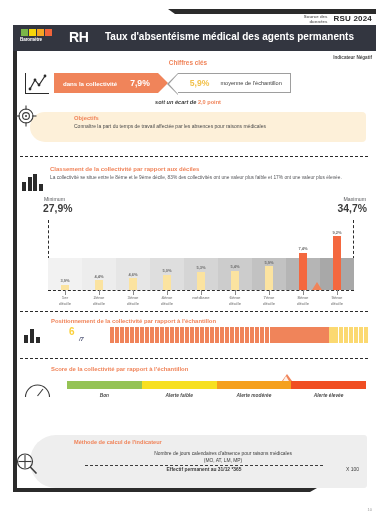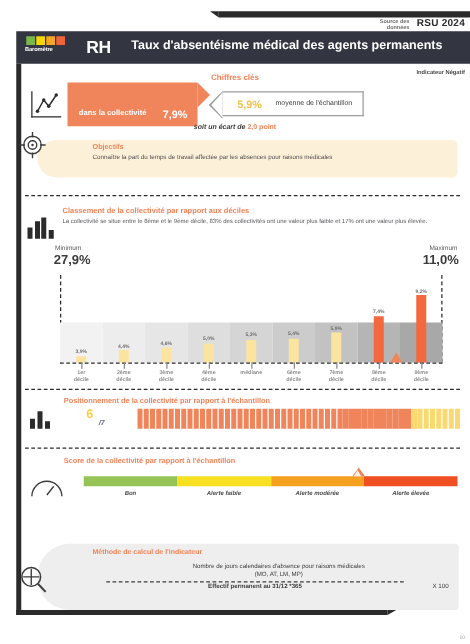--- a/index.html
+++ b/index.html
@@ -33,21 +33,21 @@
   
   .rail{position:absolute;left:13px;top:51px;width:4px;height:441px;background:#2b2b2b;}
   .rail-foot{position:absolute;left:13px;top:488px;width:297px;height:4px;background:#2b2b2b;}
   .rail-foot:after{content:"";position:absolute;left:297px;top:0;border-top:4px solid #2b2b2b;border-right:7px solid transparent;}
 
   .chiffres{position:absolute;left:0;right:0;top:59px;text-align:center;font-size:6.4px;font-weight:bold;color:#f0845a;}
 
   
   .kf{position:absolute;left:25px;top:72px;right:10px;height:22px;display:flex;align-items:center;}
   .kf-icon{width:24px;height:21px;border-left:1.6px solid #2b2b2b;border-bottom:1.6px solid #2b2b2b;position:relative;box-sizing:border-box;}
-  .kf-left{position:relative;margin-left:5px;height:20px;background:#f0845a;display:flex;align-items:center;padding:15px 8px 0 9px;}
+  .kf-left{position:relative;margin-left:5px;height:20px;background:#f0845a;display:flex;align-items:center;padding:0 8px 0 9px;}
   .kf-left:after{content:"";position:absolute;right:-10px;top:0;border-top:10px solid transparent;border-bottom:10px solid transparent;border-left:10px solid #f0845a;}
   .kf-left .lbl{font-size:6.1px;font-weight:bold;color:#ffffff;margin-right:13px;}
   .kf-left .val{font-size:8.6px;font-weight:bold;color:#ffffff;}
   .kf-right{position:relative;margin-left:20px;height:20px;border:1.3px solid #9e9e9e;border-left:none;display:flex;align-items:center;padding:0 8px 0 12px;box-sizing:border-box;background:#fff;}
   .kf-right:before{content:"";position:absolute;left:-11px;top:-1.3px;border-top:11.3px solid transparent;border-bottom:11.3px solid transparent;border-right:11px solid #9e9e9e;}
   .kf-right:after{content:"";position:absolute;left:-8.6px;top:0;border-top:10px solid transparent;border-bottom:10px solid transparent;border-right:9px solid #ffffff;}
   .kf-right .val{font-size:8.6px;font-weight:bold;color:#f2c14b;position:relative;z-index:2;}
   .kf-right .lbl{font-size:5.6px;color:#3c3c3c;margin-left:11px;position:relative;z-index:2;}
 
   .ecart{position:absolute;left:0;right:0;top:99px;text-align:center;font-size:5.6px;}
@@ -198,21 +198,21 @@
       <i style="height:17px"></i>
       <i style="height:7px"></i>
   </div>
   <div class="cls-t">Classement de la collectivité par rapport aux déciles</div>
   <div class="cls-d">La collectivité se situe entre le 8ème et le 9ème décile, 83% des collectivités ont une valeur plus faible et 17% ont une valeur plus élevée.</div>
 
   <div class="chart">
     <div class="minmax mn">Minimum</div>
     <div class="mmval mn">27,9%</div>
     <div class="minmax mx">Maximum</div>
-    <div class="mmval mx">11,0%</div>
+    <div class="mmval mx">34,7%</div>
     <div class="vline mn"></div>
     <div class="vline mx"></div>
     <div class="plot" id="bands">
         <div class="band-cell" style="background: rgb(242, 242, 242);"></div>
         <div class="band-cell" style="background: rgb(237, 237, 237);"></div>
         <div class="band-cell" style="background: rgb(230, 230, 230);"></div>
         <div class="band-cell" style="background: rgb(222, 222, 222);"></div>
         <div class="band-cell" style="background: rgb(213, 213, 213);"></div>
         <div class="band-cell" style="background: rgb(204, 204, 204);"></div>
         <div class="band-cell" style="background: rgb(194, 194, 194);"></div>

